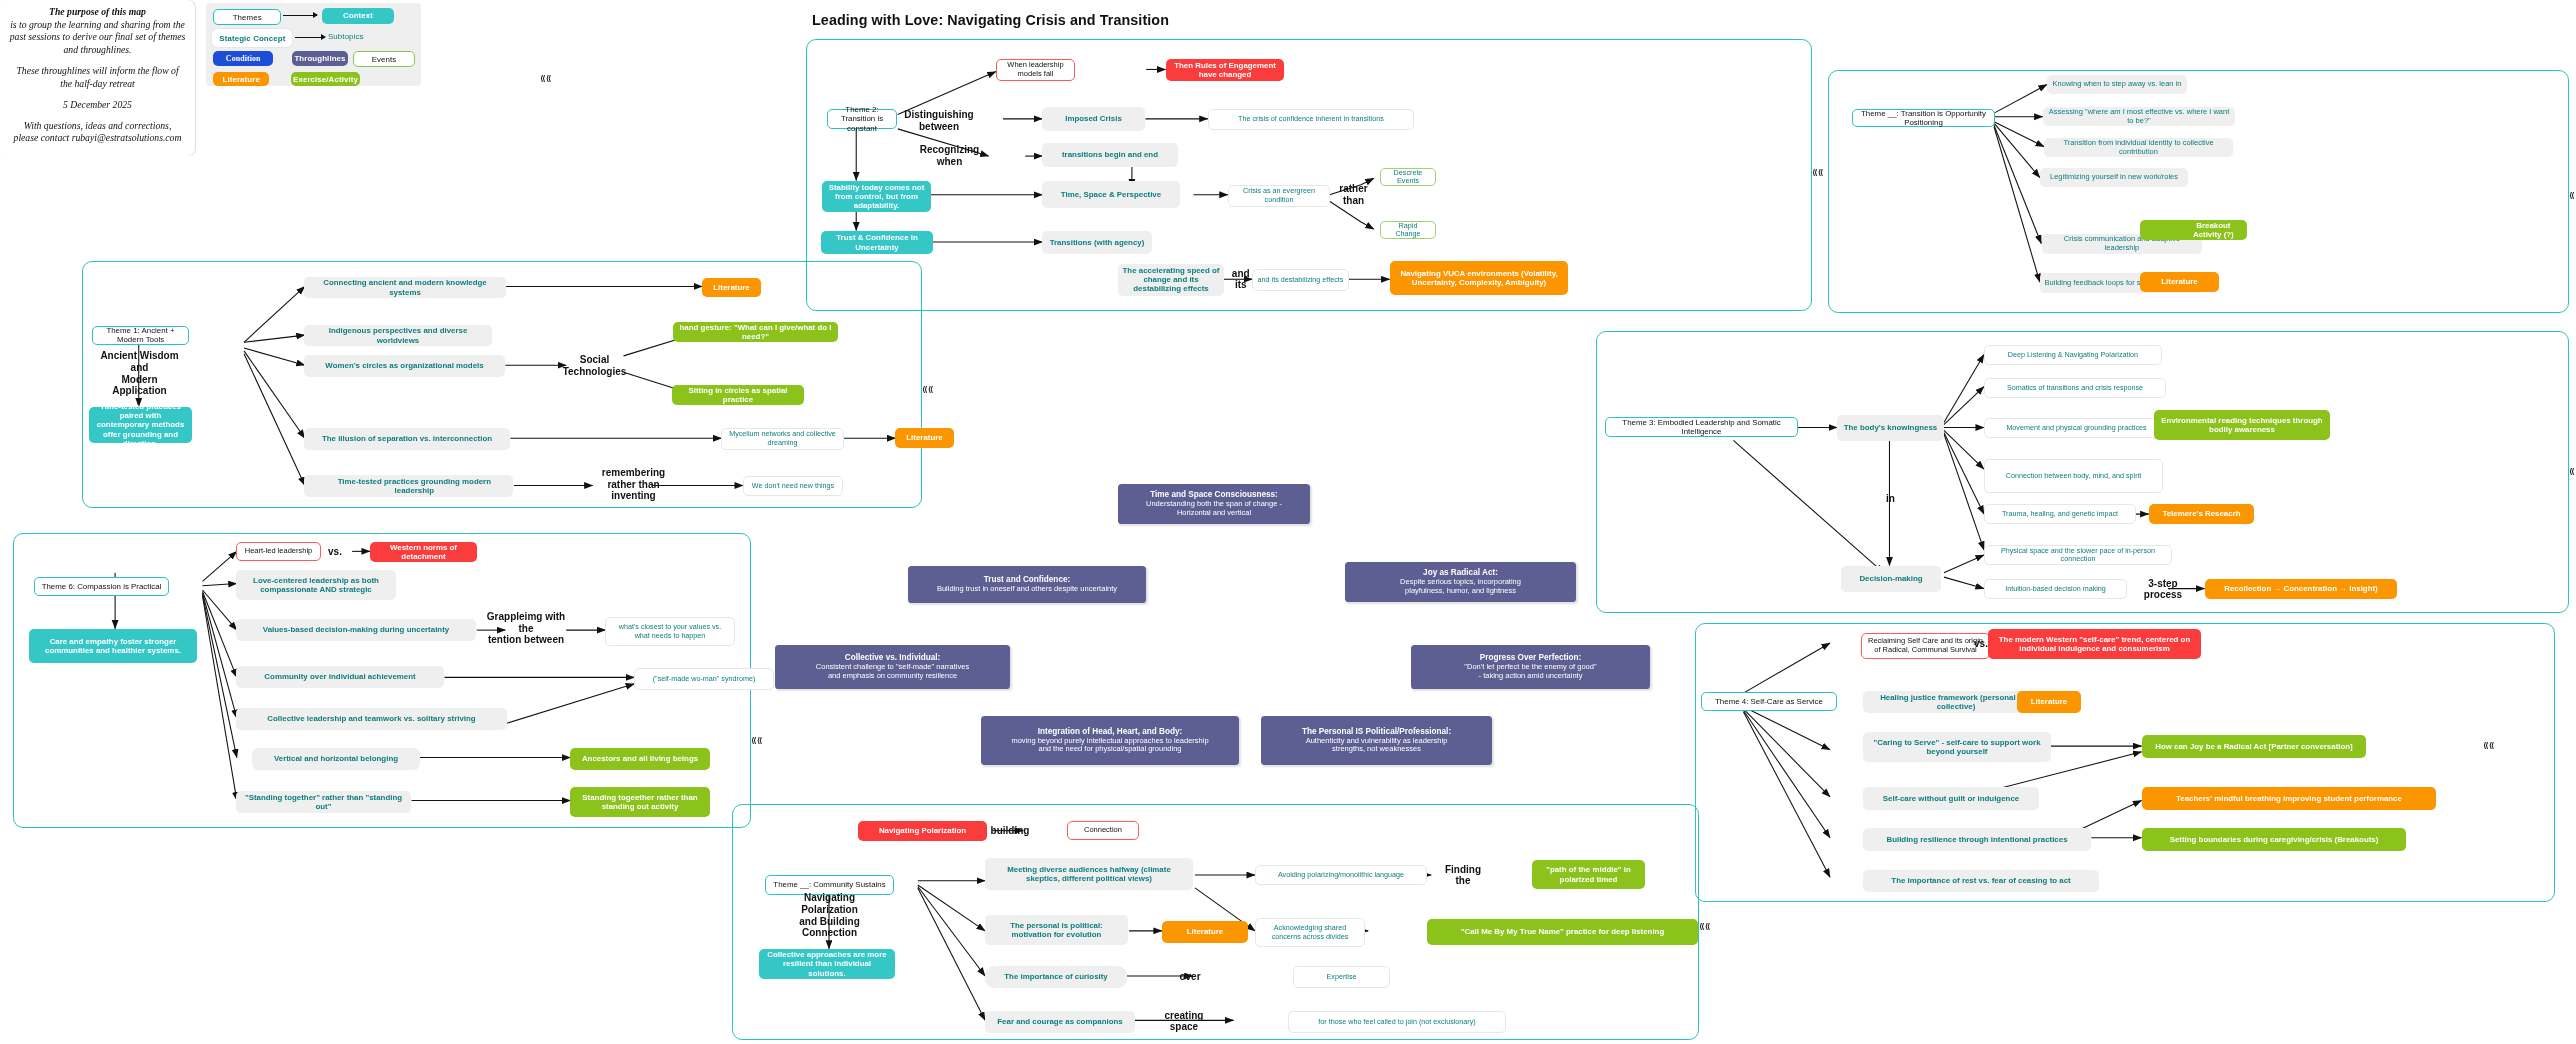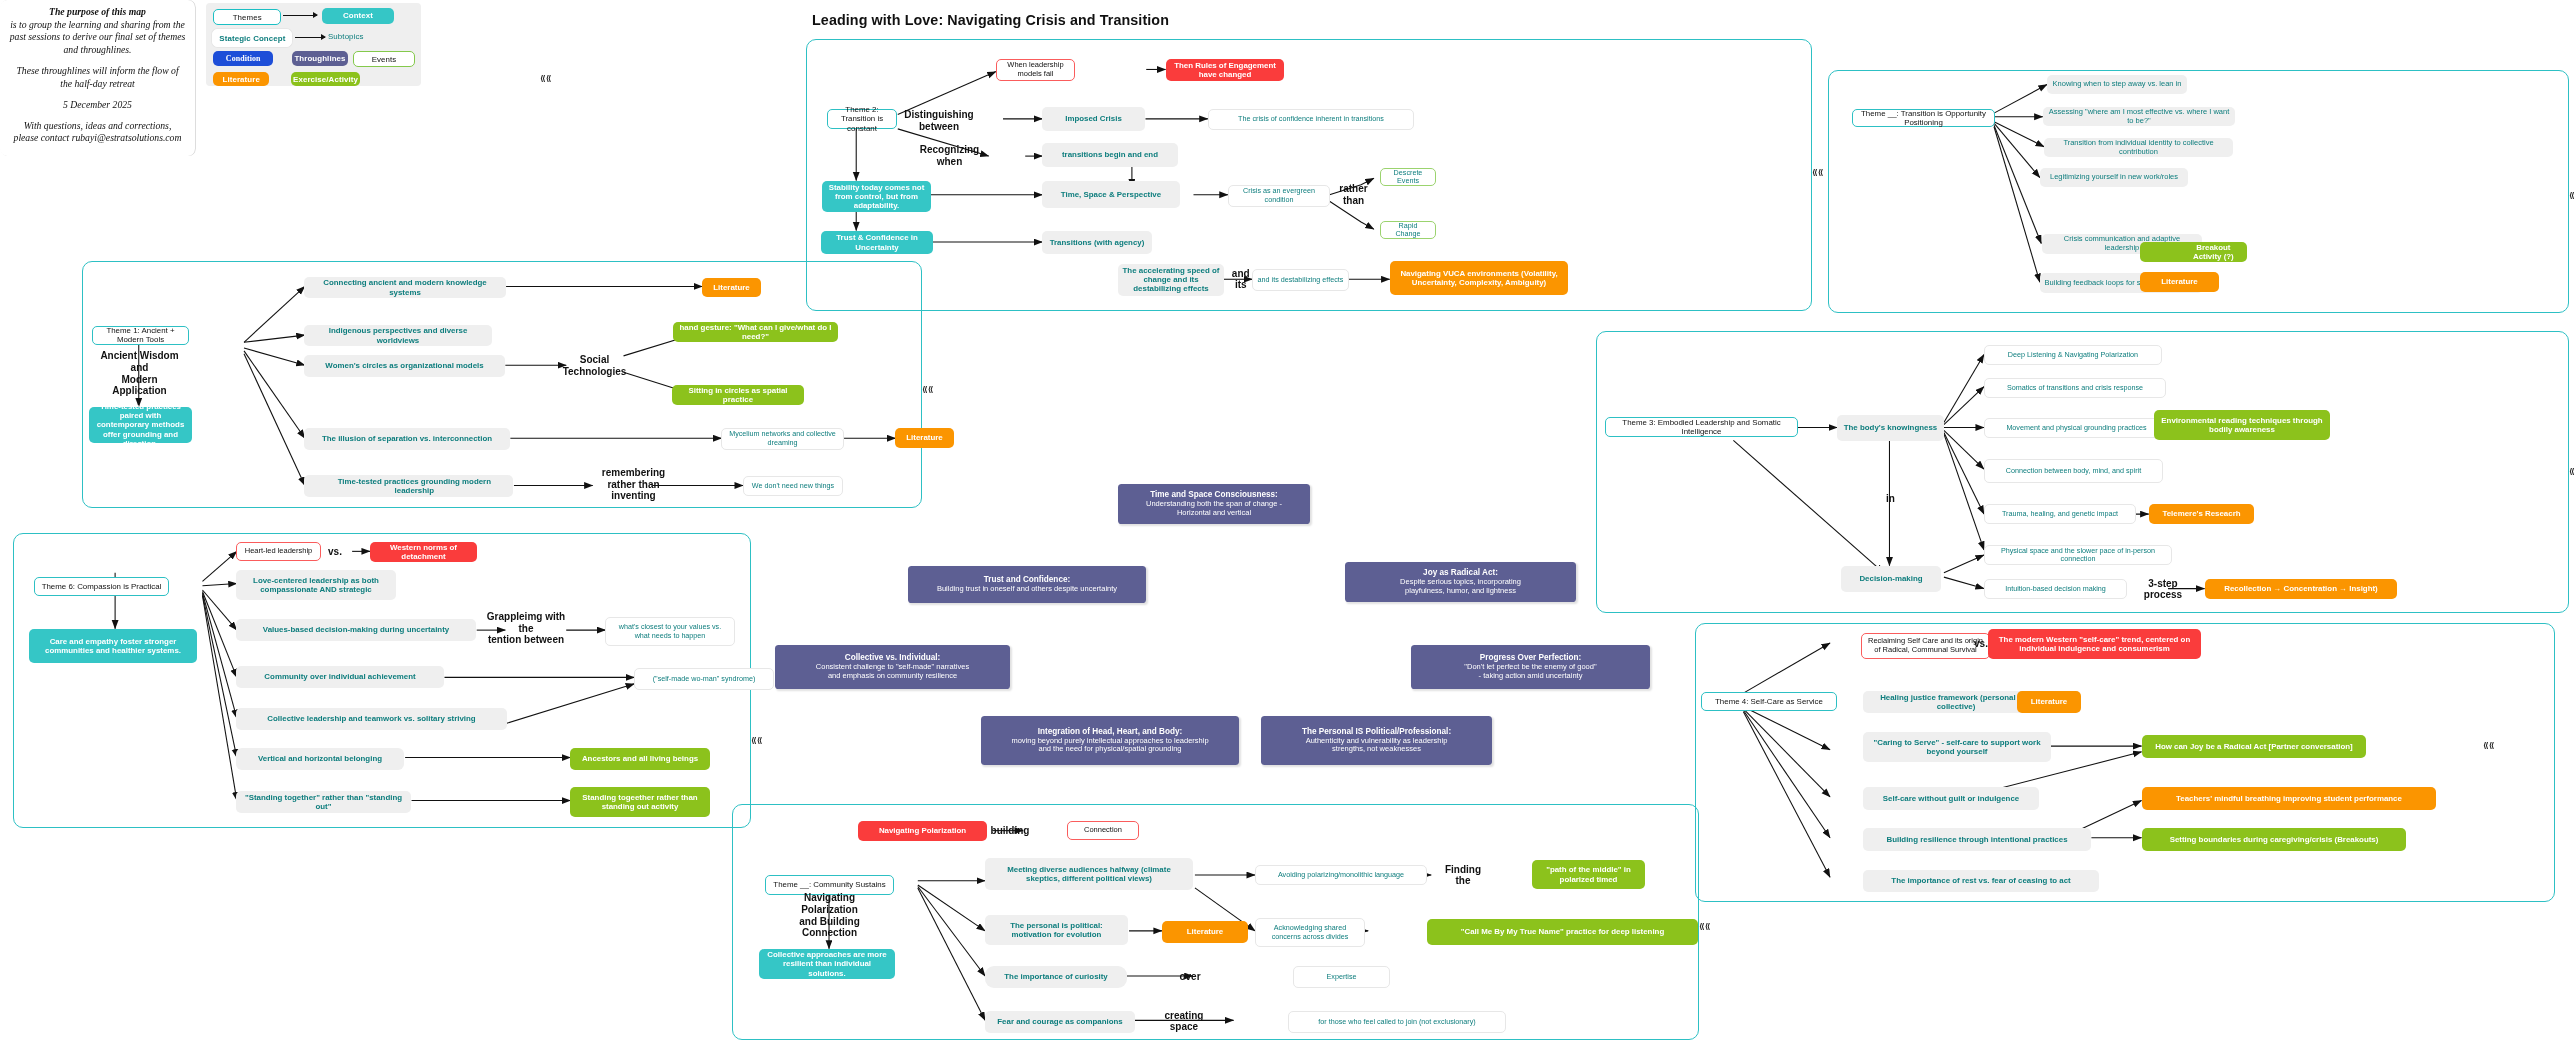--- a/index.html
+++ b/index.html
@@ -244,21 +244,21 @@
 <div class="expander abs" style="left:1812px;top:168px;">⟪⟪</div>
 
 <div class="frame abs" style="left:1828px;top:70px;width:741px;height:243px;"></div>
 <div class="node n-theme" style="left:1852px;top:109px;width:143px;height:18px;">Theme __: Transition is Opportunity Positioning</div>
 <div class="node n-sub" style="left:2047px;top:75px;width:140px;height:19.3px;font-weight:normal;font-size:7.5px;">Knowing when to step away vs. lean in</div>
 <div class="node n-sub" style="left:2043px;top:107px;width:192px;height:19.3px;font-weight:normal;font-size:7.5px;">Assessing "where am I most effective vs. where I want to be?"</div>
 <div class="node n-sub" style="left:2044px;top:138px;width:189px;height:19.3px;font-weight:normal;font-size:7.5px;">Transition from individual identity to collective contribution</div>
 <div class="node n-sub" style="left:2040px;top:168px;width:148px;height:19.3px;font-weight:normal;font-size:7.5px;">Legitimizing yourself in new work/roles</div>
 <div class="node n-sub" style="left:2042px;top:234px;width:160px;height:20px;font-weight:normal;font-size:7.5px;">Crisis communication and adaptive leadership</div>
 <div class="node n-sub" style="left:2040px;top:273px;width:163px;height:20px;font-weight:normal;font-size:7.5px;">Building feedback loops for strategic decisions</div>
-<div class="node n-ex" style="left:2140px;top:242px;width:107px;height:20px;padding-left:44px;">Breakout Activity (?)</div>
+<div class="node n-ex" style="left:2140px;top:220px;width:107px;height:20px;padding-left:44px;">Breakout Activity (?)</div>
 <div class="node n-lit" style="left:2140px;top:272px;width:79px;height:20px;">Literature</div>
 <div class="expander abs" style="left:2569px;top:191px;">⟪</div>
 
 <div class="frame abs" style="left:82px;top:261px;width:840px;height:247px;"></div>
 <div class="node n-theme" style="left:92px;top:326px;width:97px;height:18.6px;">Theme 1: Ancient + Modern Tools</div>
 <div class="node plain" style="left:93px;top:362px;width:93px;height:23px;white-space:pre-line;">Ancient Wisdom and
 Modern Application</div>
 <div class="node n-ctx" style="left:89px;top:407px;width:103px;height:36px;">Time-tested practices paired with contemporary methods offer grounding and direction.</div>
 <div class="node n-sub" style="left:304px;top:277px;width:202px;height:21px;">Connecting ancient and modern knowledge systems</div>
 <div class="node n-lit" style="left:702px;top:278px;width:59px;height:18.6px;">Literature</div>
@@ -283,36 +283,36 @@
 <div class="node plain" style="left:322px;top:546px;width:26px;height:10.7px;">vs.</div>
 <div class="node n-cond" style="left:370px;top:542px;width:107px;height:20px;">Western norms of detachment</div>
 <div class="node n-sub" style="left:236px;top:570px;width:160px;height:30px;">Love-centered leadership as both compassionate AND strategic</div>
 <div class="node n-sub" style="left:236px;top:619px;width:240px;height:21.5px;">Values-based decision-making during uncertainty</div>
 <div class="node plain" style="left:481px;top:617px;width:90px;height:23px;white-space:pre-line;">Grappleimg with the
 tention between</div>
 <div class="node n-eventw" style="left:605px;top:617px;width:130px;height:29px;">what's closest to your values vs. what needs to happen</div>
 <div class="node n-sub" style="left:236px;top:666px;width:208px;height:21.5px;">Community over individual achievement</div>
 <div class="node n-eventw" style="left:634px;top:668px;width:140px;height:21.5px;">("self-made wo-man" syndrome)</div>
 <div class="node n-sub" style="left:236px;top:708px;width:271px;height:21.5px;">Collective leadership and teamwork vs. solitary striving</div>
-<div class="node n-sub" style="left:236px;top:748px;width:168px;height:21.5px;border-radius:6px;">Vertical and horizontal belonging</div>
+<div class="node n-sub" style="left:252px;top:748px;width:168px;height:21.5px;border-radius:6px;">Vertical and horizontal belonging</div>
 <div class="node n-ex" style="left:570px;top:748px;width:140px;height:21.5px;">Ancestors and all living beings</div>
 <div class="node n-sub" style="left:236px;top:791px;width:175px;height:21.5px;">"Standing together" rather than "standing out"</div>
 <div class="node n-ex" style="left:570px;top:787px;width:140px;height:30px;">Standing togeether rather than standing out activity</div>
 <div class="expander abs" style="left:751px;top:736px;">⟪⟪</div>
 
 <div class="frame abs" style="left:1596px;top:331px;width:973px;height:282px;"></div>
 <div class="node n-theme" style="left:1605px;top:417px;width:193px;height:20px;">Theme 3: Embodied Leadership and Somatic Intelligence</div>
 <div class="node n-sub" style="left:1837px;top:415px;width:107px;height:26px;">The body's knowingness</div>
 <div class="node plain" style="left:1882px;top:494px;width:17px;height:10px;">in</div>
 <div class="node n-sub" style="left:1841px;top:566px;width:100px;height:26px;">Decision-making</div>
 <div class="node n-eventw" style="left:1984px;top:345px;width:178px;height:20px;">Deep Listening &amp; Navigating Polarization</div>
 <div class="node n-eventw" style="left:1984px;top:378px;width:182px;height:20px;">Somatics of transitions and crisis response</div>
 <div class="node n-eventw" style="left:1984px;top:418px;width:185px;height:20px;">Movement and physical grounding practices</div>
 <div class="node n-ex" style="left:2154px;top:410px;width:176px;height:30px;">Environmental reading techniques through bodily awareness</div>
-<div class="node n-eventw" style="left:1984px;top:459px;width:179px;height:24px;">Connection between body, mind, and spirit</div>
+<div class="node n-eventw" style="left:1984px;top:459px;width:179px;height:34px;">Connection between body, mind, and spirit</div>
 <div class="node n-eventw" style="left:1984px;top:504px;width:152px;height:20px;">Trauma, healing, and genetic impact</div>
 <div class="node n-lit" style="left:2149px;top:504px;width:105px;height:20px;">Telemere's Reseacrh</div>
 <div class="node n-eventw" style="left:1984px;top:545px;width:188px;height:20px;">Physical space and the slower pace of in-person connection</div>
 <div class="node n-eventw" style="left:1984px;top:579px;width:143px;height:20px;">Intuition-based decision making</div>
 <div class="node plain" style="left:2135px;top:584px;width:56px;height:10.7px;">3-step process</div>
 <div class="node n-lit" style="left:2205px;top:579px;width:192px;height:20px;">Recollection → Concentration → Insight)</div>
 <div class="expander abs" style="left:2569px;top:467px;">⟪</div>
 
 <div class="frame abs" style="left:1695px;top:623px;width:860px;height:279px;"></div>
 <div class="node n-theme" style="left:1701px;top:692px;width:136px;height:18.6px;">Theme 4: Self-Care as Service</div>

